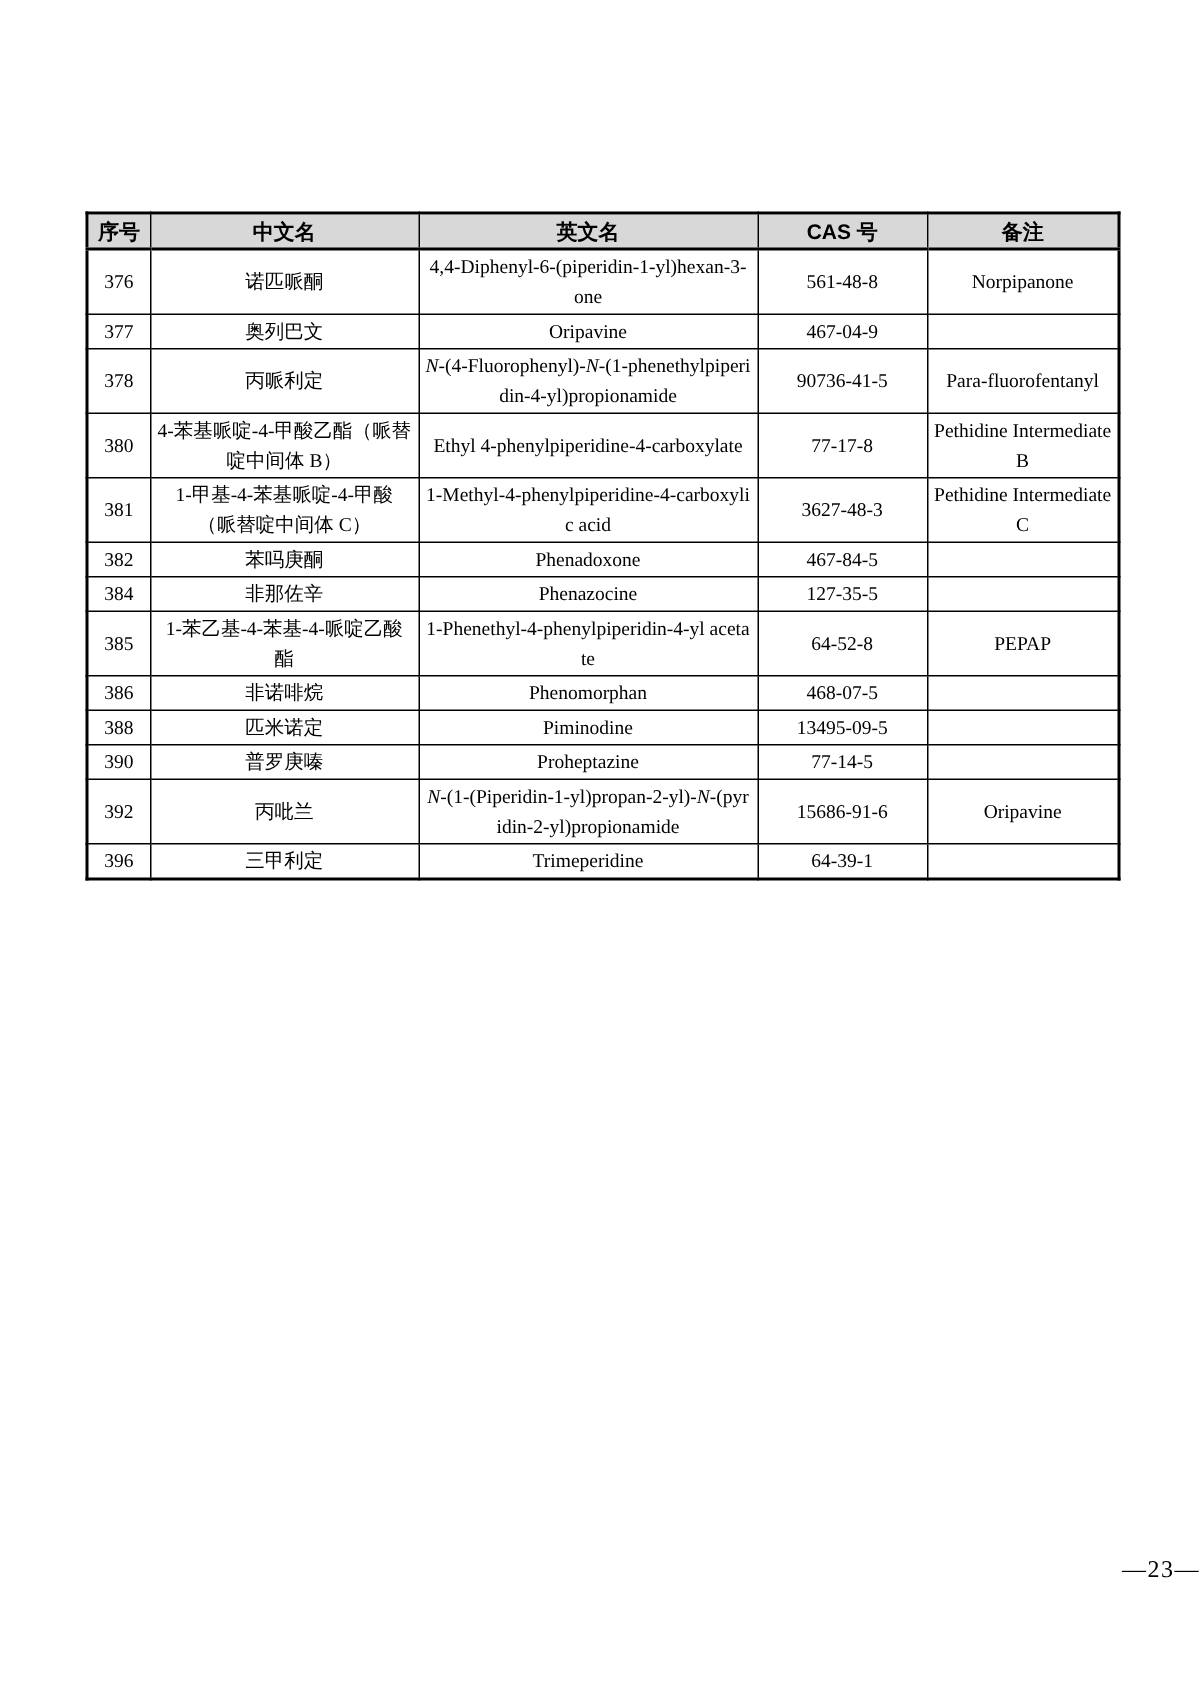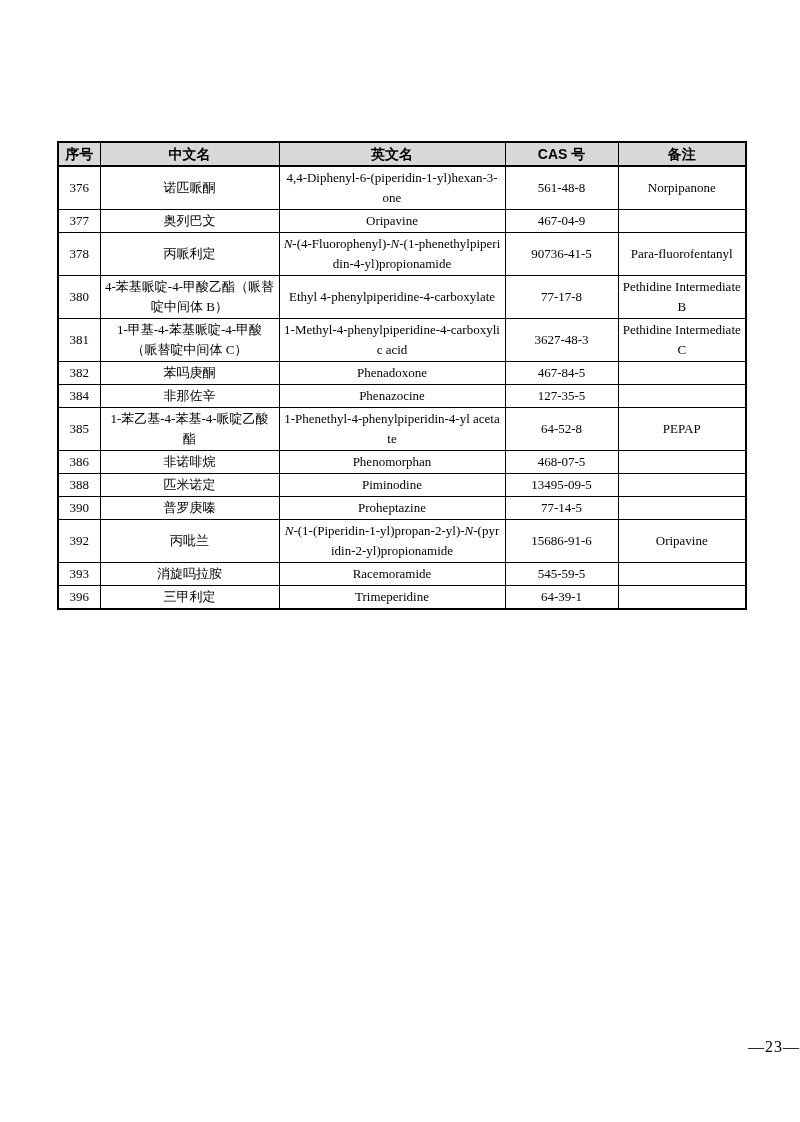--- a/index.html
+++ b/index.html
@@ -189,27 +189,20 @@
 
 
   <tr>
     <td class="cell-no">392</td>
     <td class="cell-cn">丙吡兰</td>
     <td class="cell-en"><i>N</i>-(1-(Piperidin-1-yl)propan-2-yl)-<i>N</i>-(pyridin-2-yl)propionamide</td>
     <td class="cell-cas">15686-91-6</td>
     <td class="cell-remark">Oripavine</td>
   </tr>
 
-  <tr>
-    <td class="cell-no">393</td>
-    <td class="cell-cn">消旋吗拉胺</td>
-    <td class="cell-en">Racemoramide</td>
-    <td class="cell-cas">545-59-5</td>
-    <td class="cell-remark"></td>
-  </tr>
 
 
 
   <tr>
     <td class="cell-no">396</td>
     <td class="cell-cn">三甲利定</td>
     <td class="cell-en">Trimeperidine</td>
     <td class="cell-cas">64-39-1</td>
     <td class="cell-remark"></td>
   </tr>

